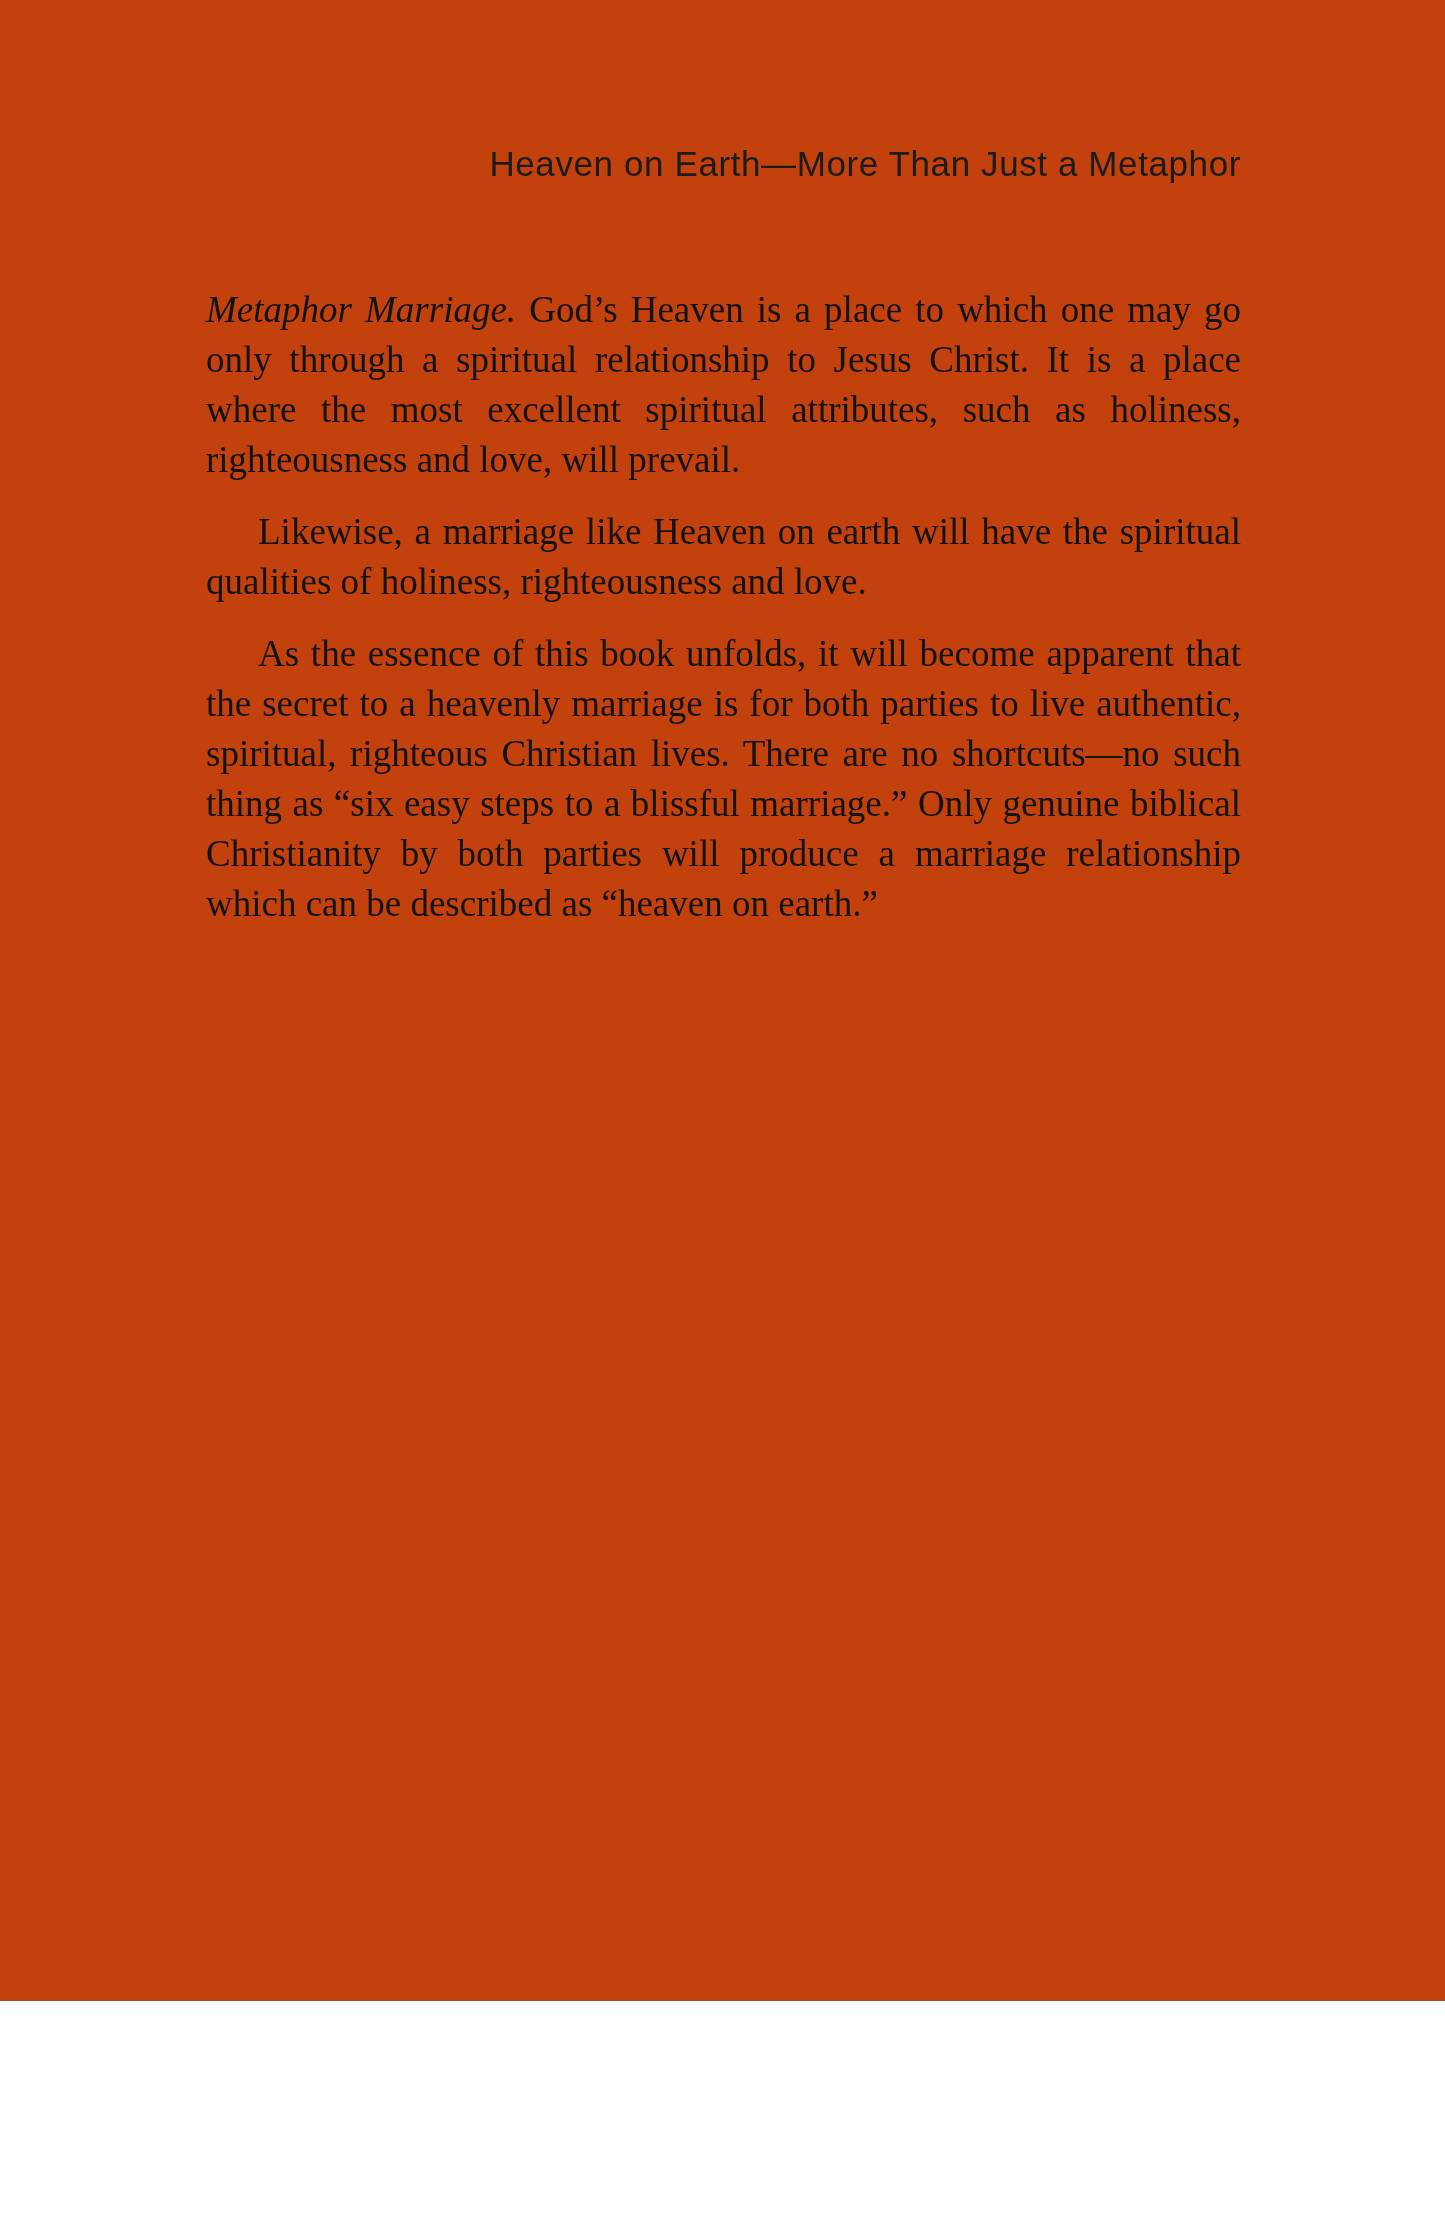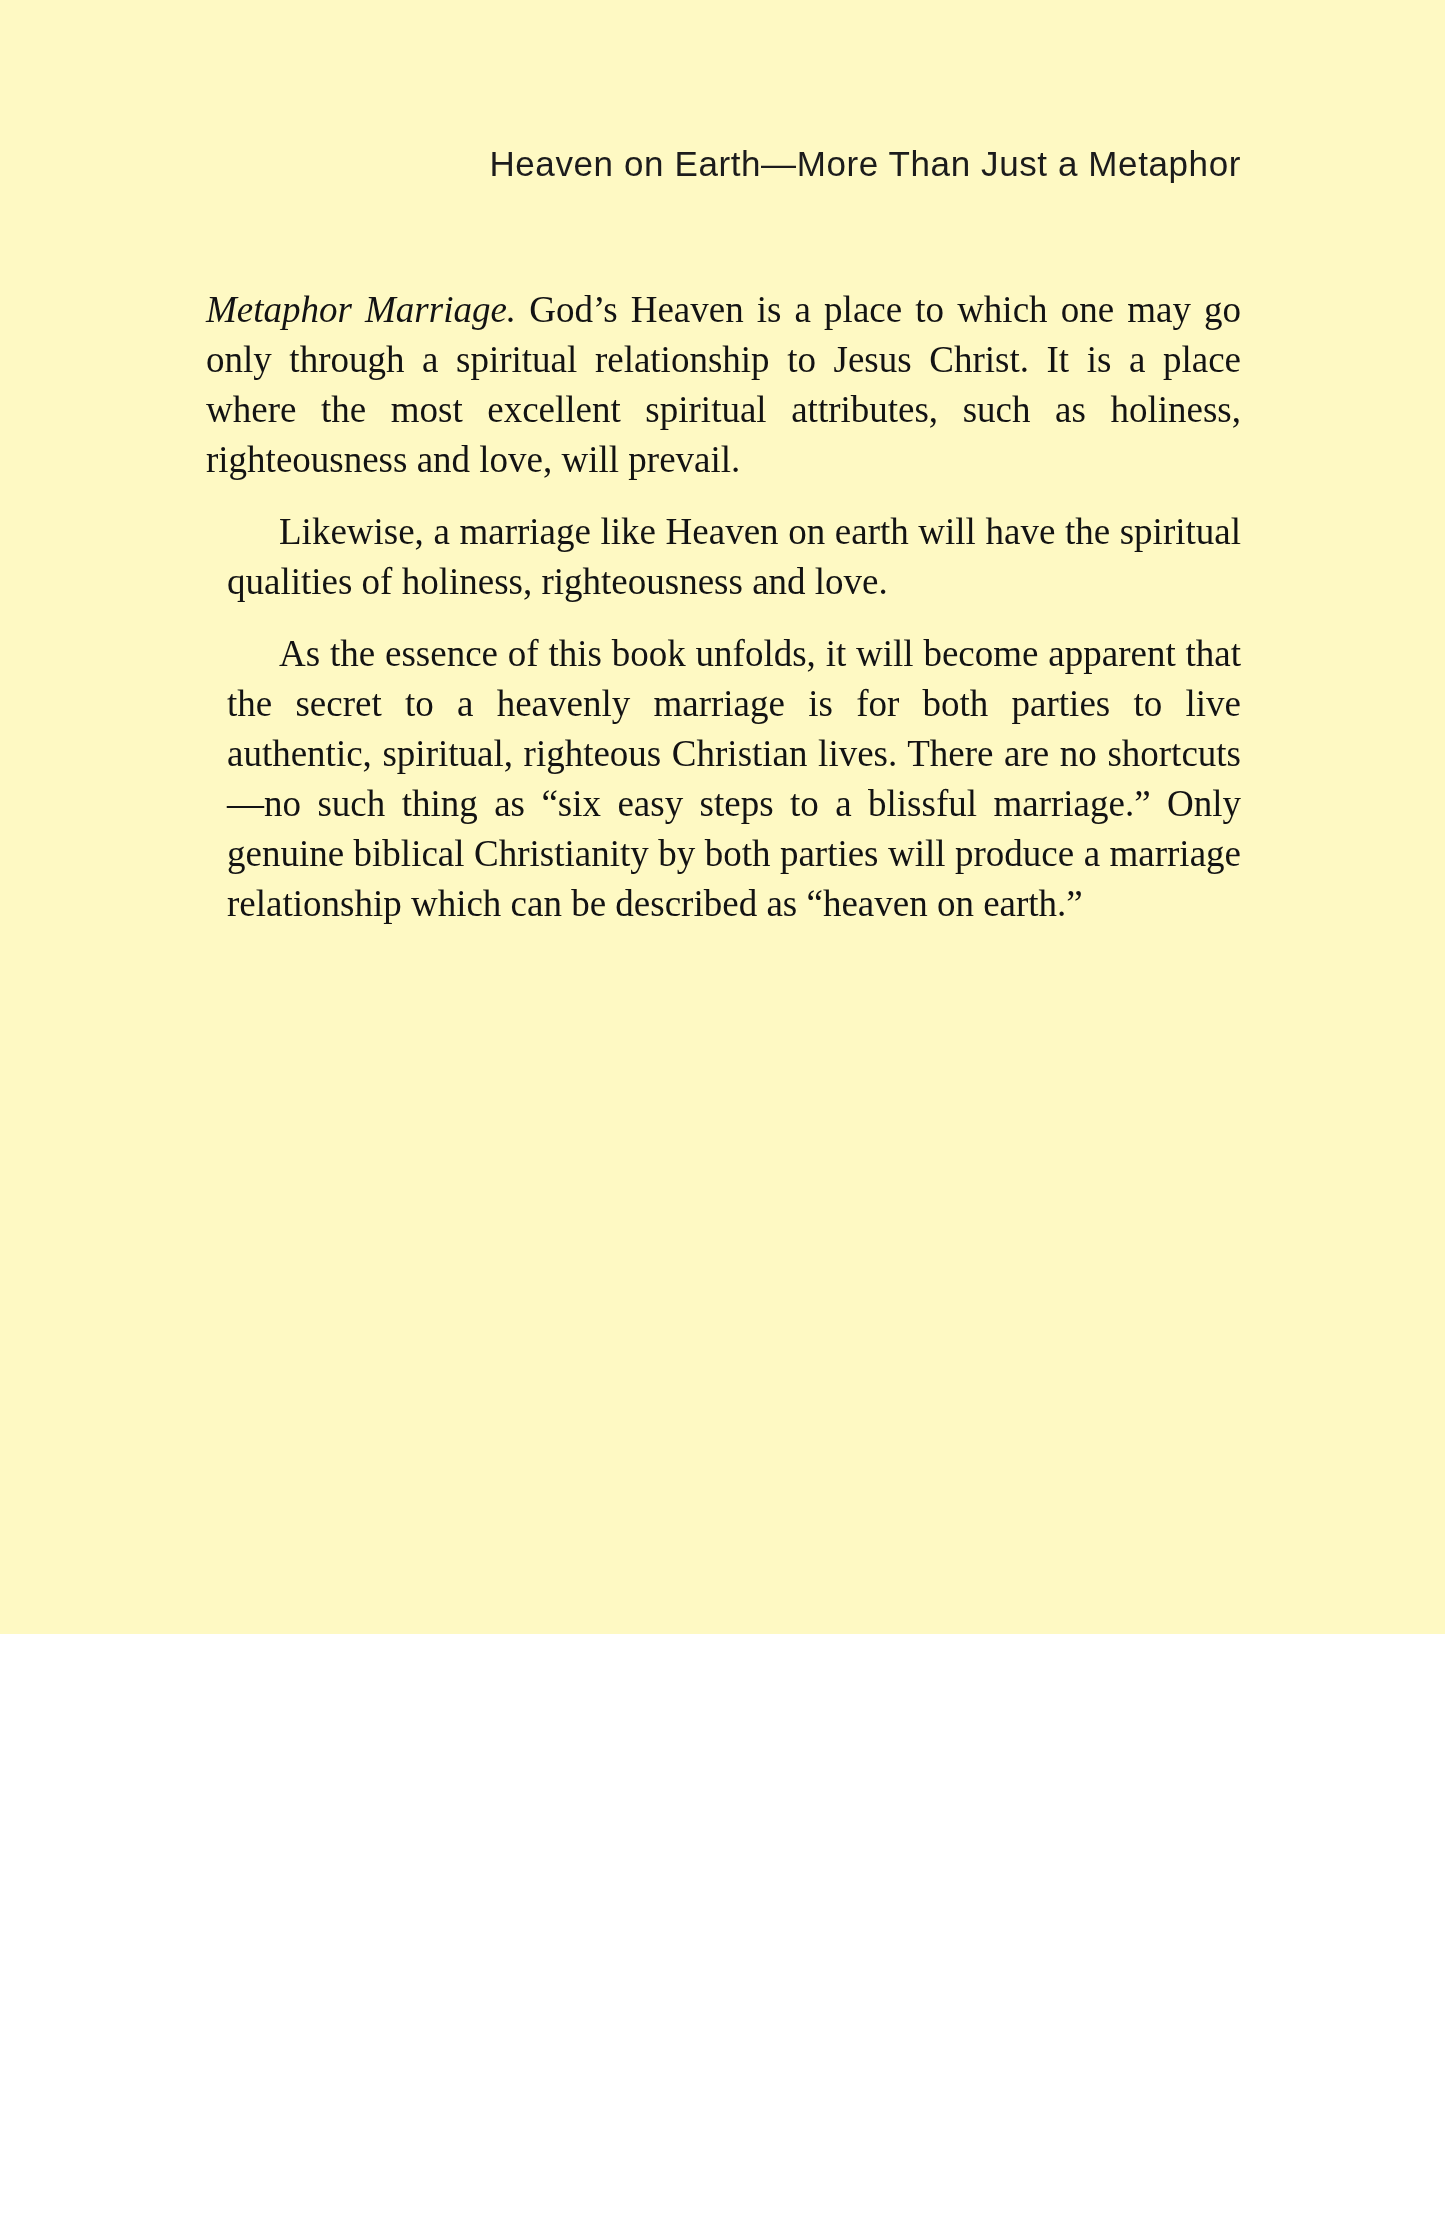--- a/index.html
+++ b/index.html
@@ -3,22 +3,22 @@
 <meta charset="utf-8">
 <style>
   html, body {
     margin: 0;
     padding: 0;
     background: #ffffff;
   }
   .page {
     position: relative;
     width: 1445px;
-    height: 1634px;
-    background: #fef9c3;
+    height: 2001px;
+    background: #c2410c;
     overflow: hidden;
     font-family: "Liberation Serif", serif;
     color: #161616;
   }
   .running-header {
     position: absolute;
     left: 206px;
     top: 144px;
     width: 1035px;
     text-align: right;
@@ -39,21 +39,20 @@
     line-height: 50px;
     color: #131313;
   }
   .page-body p.para {
     margin: 0;
     text-align: justify;
     text-justify: inter-word;
   }
   .page-body p.para + p.para {
     margin-top: 22px;
-    margin-left: 21px;
   }
   .page-body p.para.indent {
     text-indent: 52px;
   }
   .seg-italic { font-style: italic; }
   .seg-bold   { font-weight: normal; }
   .seg-normal { font-style: normal; font-weight: normal; }
   .page-number {
     position: absolute;
     left: 1065px;

